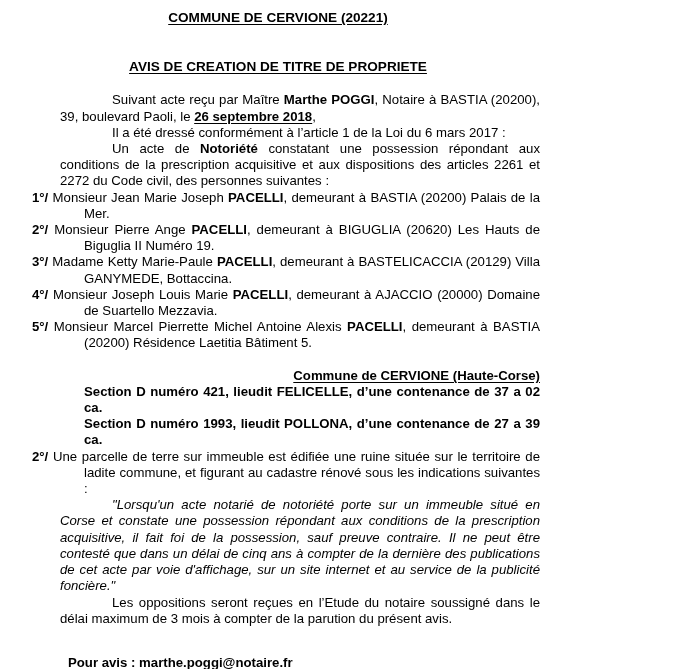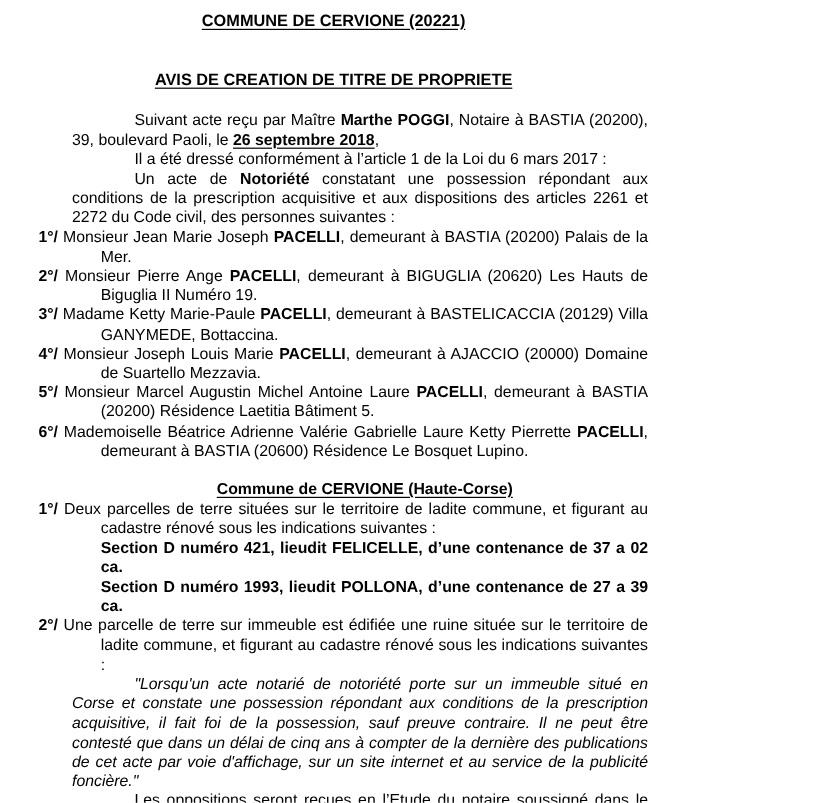--- a/index.html
+++ b/index.html
@@ -47,21 +47,21 @@
     text-align: justify;
   }
   .hang-deep {
     padding-left: 68px;
     text-align: justify;
   }
   .section-head {
     margin-top: 16px;
     padding-left: 52px;
     font-weight: bold;
-    text-align: center;
+    text-align: right;
   }
   .section-head span {
     text-decoration: underline;
     text-underline-offset: 2px;
   }
   .bold { font-weight: bold; }
   .bold-underline {
     font-weight: bold;
     text-decoration: underline;
     text-underline-offset: 2px;
@@ -99,27 +99,25 @@
   <p class="indent"><span>Un acte de </span><span class="bold">Notoriété</span><span> constatant une possession répondant aux conditions de la prescription acquisitive et aux dispositions des articles 2261 et 2272 du Code civil, des personnes suivantes :</span></p>
 
   <p class="hang"><span class="bold">1°/</span><span> Monsieur Jean Marie Joseph </span><span class="bold">PACELLI</span><span>, demeurant à BASTIA (20200) Palais de la Mer.</span></p>
 
   <p class="hang"><span class="bold">2°/</span><span> Monsieur Pierre Ange </span><span class="bold">PACELLI</span><span>, demeurant à BIGUGLIA (20620) Les Hauts de Biguglia II Numéro 19.</span></p>
 
   <p class="hang"><span class="bold">3°/</span><span> Madame Ketty Marie-Paule </span><span class="bold">PACELLI</span><span>, demeurant à BASTELICACCIA (20129) Villa GANYMEDE, Bottaccina.</span></p>
 
   <p class="hang"><span class="bold">4°/</span><span> Monsieur Joseph Louis Marie </span><span class="bold">PACELLI</span><span>, demeurant à AJACCIO (20000) Domaine de Suartello Mezzavia.</span></p>
 
-  <p class="hang"><span class="bold">5°/</span><span> Monsieur Marcel Augustin Michel Antoine Laure </span><span class="bold">PACELLI</span><span>, demeurant à BASTIA (20200) Résidence Laetitia Bâtiment 5.</span></p>
+  <p class="hang"><span class="bold">5°/</span><span> Monsieur Marcel Pierrette Michel Antoine Alexis </span><span class="bold">PACELLI</span><span>, demeurant à BASTIA (20200) Résidence Laetitia Bâtiment 5.</span></p>
 
-  <p class="hang"><span class="bold">6°/</span><span> Mademoiselle Béatrice Adrienne Valérie Gabrielle Laure Ketty Pierrette </span><span class="bold">PACELLI</span><span>, demeurant à BASTIA (20600) Résidence Le Bosquet Lupino.</span></p>
 
   <p class="section-head"><span>Commune de CERVIONE (Haute-Corse)</span></p>
 
-  <p class="hang"><span class="bold">1°/</span><span> Deux parcelles de terre situées sur le territoire de ladite commune, et figurant au cadastre rénové sous les indications suivantes :</span></p>
 
   <p class="hang-deep bold">Section D numéro 421, lieudit FELICELLE, d’une contenance de 37 a 02 ca.</p>
 
   <p class="hang-deep bold">Section D numéro 1993, lieudit POLLONA, d’une contenance de 27 a 39 ca.</p>
 
   <p class="hang"><span class="bold">2°/</span><span> Une parcelle de terre sur immeuble est édifiée une ruine située sur le territoire de ladite commune, et figurant au cadastre rénové sous les indications suivantes :</span></p>
 
 
 
   <p class="quote indent">"Lorsqu'un acte notarié de notoriété porte sur un immeuble situé en Corse et constate une possession répondant aux conditions de la prescription acquisitive, il fait foi de la possession, sauf preuve contraire. Il ne peut être contesté que dans un délai de cinq ans à compter de la dernière des publications de cet acte par voie d'affichage, sur un site internet et au service de la publicité foncière."</p>

